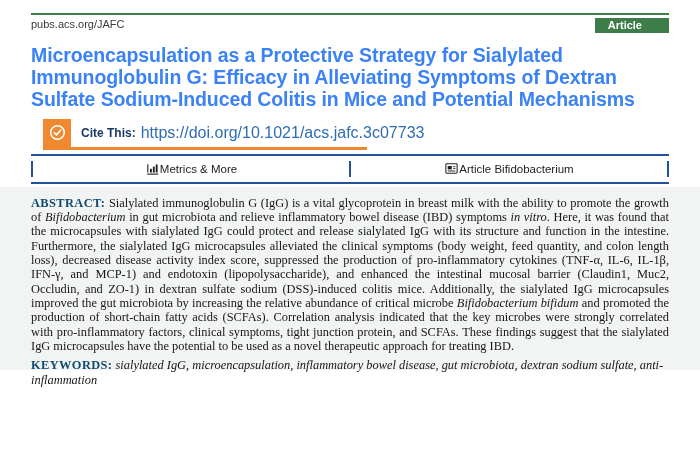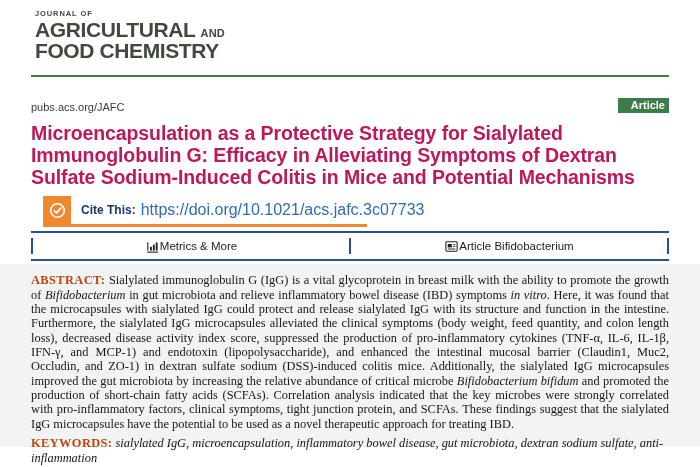--- a/index.html
+++ b/index.html
@@ -11,25 +11,25 @@
     font-family: "Liberation Sans", sans-serif;
     overflow: hidden;
     color: #1a1a1a;
   }
   
   .logo { margin: 9px 0 0 35px; color: #40493c; cursor: pointer; }
   .logo-kicker { font-size: 7.5px; font-weight: bold; letter-spacing: 0.9px; margin-bottom: 1px; }
   .logo-line { font-size: 21px; font-weight: bold; letter-spacing: -0.4px; line-height: 1.02; }
   .logo-and { font-size: 11px; font-weight: bold; letter-spacing: 0.2px; }
   .rule-green { height: 2px; background: #3e7d4a; margin: 13px 31px 0 31px; }
-  .header-row { display: flex; justify-content: space-between; align-items: flex-end; margin: 19px 31px 0 31px; height: 17px; }
+  .header-row { display: flex; justify-content: space-between; align-items: flex-start; margin: 3px 31px 0 31px; height: 17px; }
   .journal-url { font-size: 11px; color: #3a3a3a; text-decoration: none; }
-  .article-badge { background: #3e7d4a; color: #ffffff; font-size: 11px; font-weight: bold; padding: 1px 4px 2px 13px; }
+  .article-badge { background: #3e7d4a; color: #ffffff; font-size: 11px; font-weight: bold; padding: 1px 27px 2px 13px; }
   
-  .title { margin: 9px 31px 4px 31px; font-size: 19.5px; line-height: 1.14; font-weight: bold; color: #be185d; letter-spacing: -0.1px; }
+  .title { margin: 9px 31px 4px 31px; font-size: 19.5px; line-height: 1.14; font-weight: bold; color: #3b82f6; letter-spacing: -0.1px; }
   .authors { margin: 8px 31px 0 31px; font-family: "Liberation Serif", serif; font-size: 13.5px; line-height: 1.25; color: #222222; }
   .corr-mark { color: #5f9486; text-decoration: none; font-size: 13.5px; }
   
   .actions-row { display: flex; align-items: stretch; margin: 8px 31px 0 31px; height: 31px; padding-left: 12px; }
   .cite-module { display: flex; align-items: center; width: 324px; border-bottom: 3px solid #f0882f; }
   .cite-icon { width: 28px; height: 28px; background: #f0882f; display: flex; align-items: center; justify-content: center; flex: 0 0 28px; cursor: pointer; }
   .cite-label { font-size: 12px; font-weight: bold; color: #1b3764; margin-left: 10px; white-space: nowrap; }
   .doi-link { font-size: 16px; color: #2e6db4; text-decoration: none; margin-left: 5px; white-space: nowrap; }
   .read-module { display: flex; align-items: stretch; margin-left: 10px; border-bottom: 3px solid #2b58a5; cursor: pointer; }
   .read-icon { width: 28px; height: 28px; background: #2b58a5; display: flex; align-items: center; justify-content: center; flex: 0 0 28px; }
@@ -39,37 +39,29 @@
   .access-band { margin: 4px 31px 0 31px; }
   .rule-blue { height: 2px; background: #24509e; }
   .access-row { display: flex; align-items: center; height: 26px; }
   .access-label { font-size: 18px; color: #49a5dc; letter-spacing: 0.3px; padding: 0 9px 0 14px; text-decoration: none; }
   .vdiv { width: 2px; height: 16px; background: #24509e; }
   .access-item { flex: 1; display: flex; align-items: center; justify-content: center; font-size: 11.5px; color: #222222; text-decoration: none; }
   .access-item svg { flex: 0 0 auto; }
   
   .abstract-band { background: #f2f3f3; margin-top: 3px; padding: 9px 31px 0 31px; height: 183px; }
   .abstract-text { font-family: "Liberation Serif", serif; font-size: 12.4px; line-height: 1.155; text-align: justify; color: #161616; }
-  .green-label { color: #c2410c; font-weight: bold; letter-spacing: 0.4px; }
+  .green-label { color: #0c4a6e; font-weight: bold; letter-spacing: 0.4px; }
   .keywords-line { font-family: "Liberation Serif", serif; font-size: 12.4px; margin-top: 5px; color: #161616; }
   .keywords-text { font-style: italic; }
 </style>
 </head>
 <body>
 
 <div class="page">
 
-  <div class="logo">
-    <div class="logo-kicker">JOURNAL OF</div>
-    <div class="logo-line">
-      <span>AGRICULTURAL</span>
-      <span class="logo-and">AND</span>
-    </div>
-    <div class="logo-line">FOOD CHEMISTRY</div>
-  </div>
 
   <div class="rule-green"></div>
 
   <div class="header-row">
     <a class="journal-url" href="#">pubs.acs.org/JAFC</a>
     <span class="article-badge">Article</span>
   </div>
 
   <h1 class="title">Microencapsulation as a Protective Strategy for Sialylated Immunoglobulin G: Efficacy in Alleviating Symptoms of Dextran Sulfate Sodium-Induced Colitis in Mice and Potential Mechanisms</h1>
 

